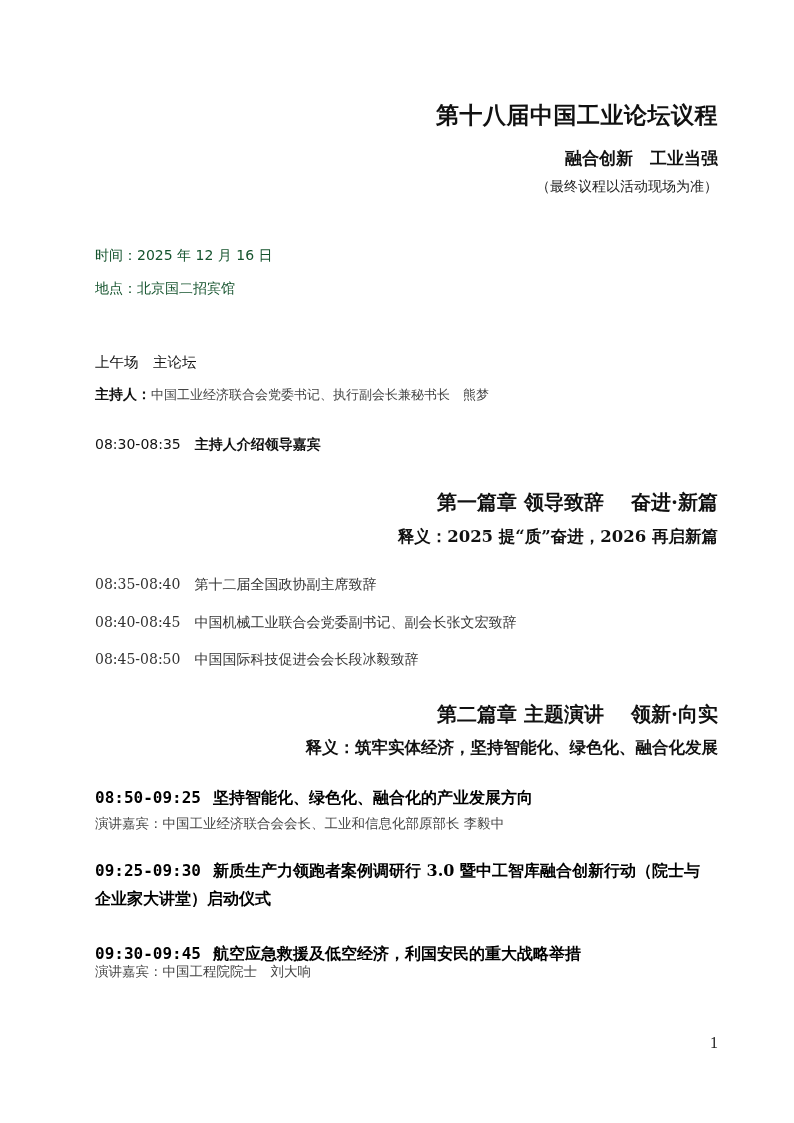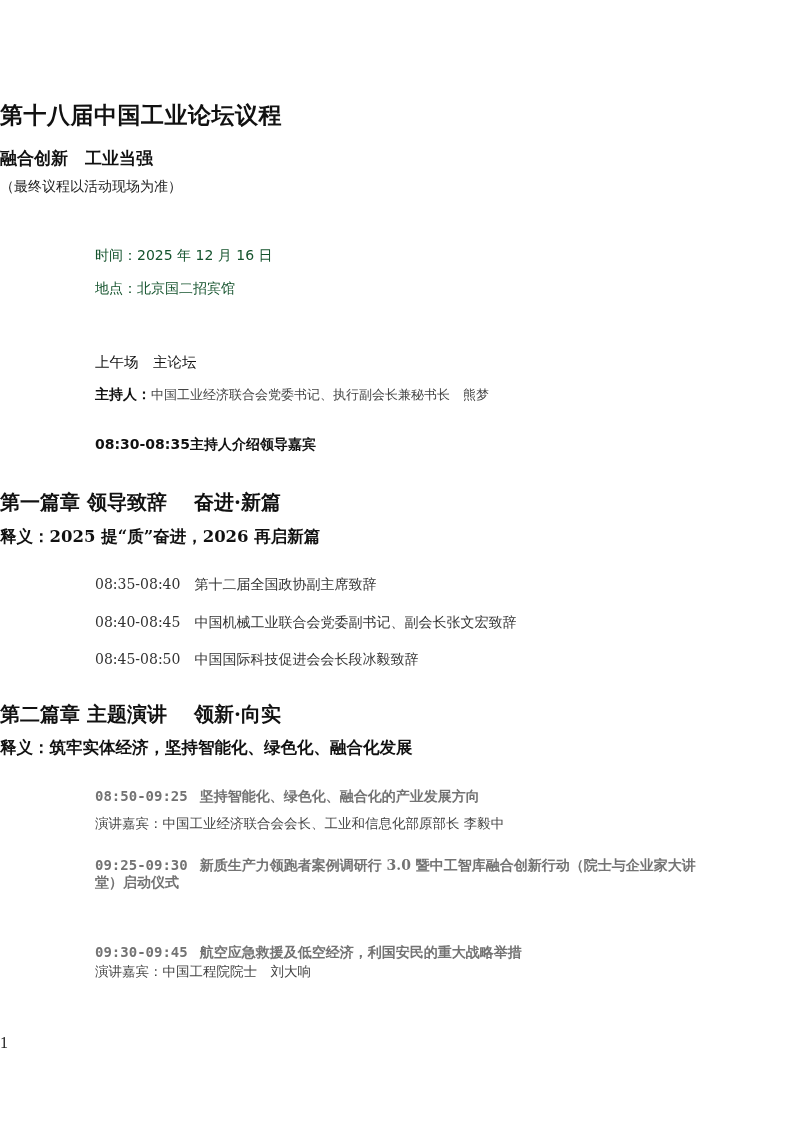--- a/index.html
+++ b/index.html
@@ -1,37 +1,37 @@
 <!DOCTYPE html>
 <html><head>
   <meta charset="utf-8">
   <style>
     html, body { margin: 0; padding: 0; background: #ffffff; }
     body { width: 794px; height: 1123px; position: relative; overflow: hidden;
            font-family: "DejaVu Sans", sans-serif; color: #111; }
     .abs { position: absolute; white-space: nowrap; }
-    .center { left: 0; width: 718px; text-align: left; }
+    .center { left: 0; width: 718px; text-align: right; }
     .title { top: 100px; font-size: 23px; font-weight: bold; letter-spacing: 0.5px; }
     .subtitle { top: 147px; font-size: 17px; font-weight: bold; }
     .note { top: 178px; font-size: 14px; color: #222; font-family: "DejaVu Serif", serif; }
     .left { left: 95px; }
     .meta { font-size: 14px; color: #14532d; }
     .sess { font-size: 14.5px; color: #111; }
     .host-label { font-weight: bold; font-size: 14px; }
     .host-text { font-size: 13px; color: #444; }
     .bold-item { font-size: 14px; font-weight: bold; font-family: "DejaVu Serif", serif; }
-    .bold-item .time { font-family: "DejaVu Sans", sans-serif; font-weight: bold; }
+    .bold-item .time { font-family: "DejaVu Sans", sans-serif; font-weight: normal; margin-right: 14px; }
     .chapter { font-size: 20px; font-weight: bold; font-family: "DejaVu Serif", serif; }
     .ch-sub { font-size: 16.5px; font-weight: bold; font-family: "DejaVu Serif", serif; }
     .sp-item { font-size: 14px; color: #333; font-family: "DejaVu Serif", serif; }
     .sp-item .time { margin-right: 14px; }
-    .talk { font-size: 14px; font-weight: bold; color: #737373; font-family: "DejaVu Serif", serif; }
+    .talk { font-size: 16px; font-weight: bold; color: #000000; font-family: "DejaVu Serif", serif; }
     .talk .time { font-family: "DejaVu Sans Mono", monospace; font-weight: bold; margin-right: 12px; }
     .speaker { font-size: 13.5px; color: #444; font-family: "DejaVu Serif", serif; }
-    .wrap { white-space: normal; width: 610px; line-height: 17px; }
+    .wrap { white-space: normal; width: 610px; line-height: 28px; }
     .pagenum { top: 1034px; font-size: 16px; font-family: "Liberation Serif", serif; color: #222; }
   </style>
 </head>
 <body>
 
 <div class="abs center title">第十八届中国工业论坛议程</div>
 <div class="abs center subtitle">融合创新　工业当强</div>
 <div class="abs center note">（最终议程以活动现场为准）</div>
 
 <div class="abs left meta" style="top:247px;">时间：2025 年 12 月 16 日</div>

